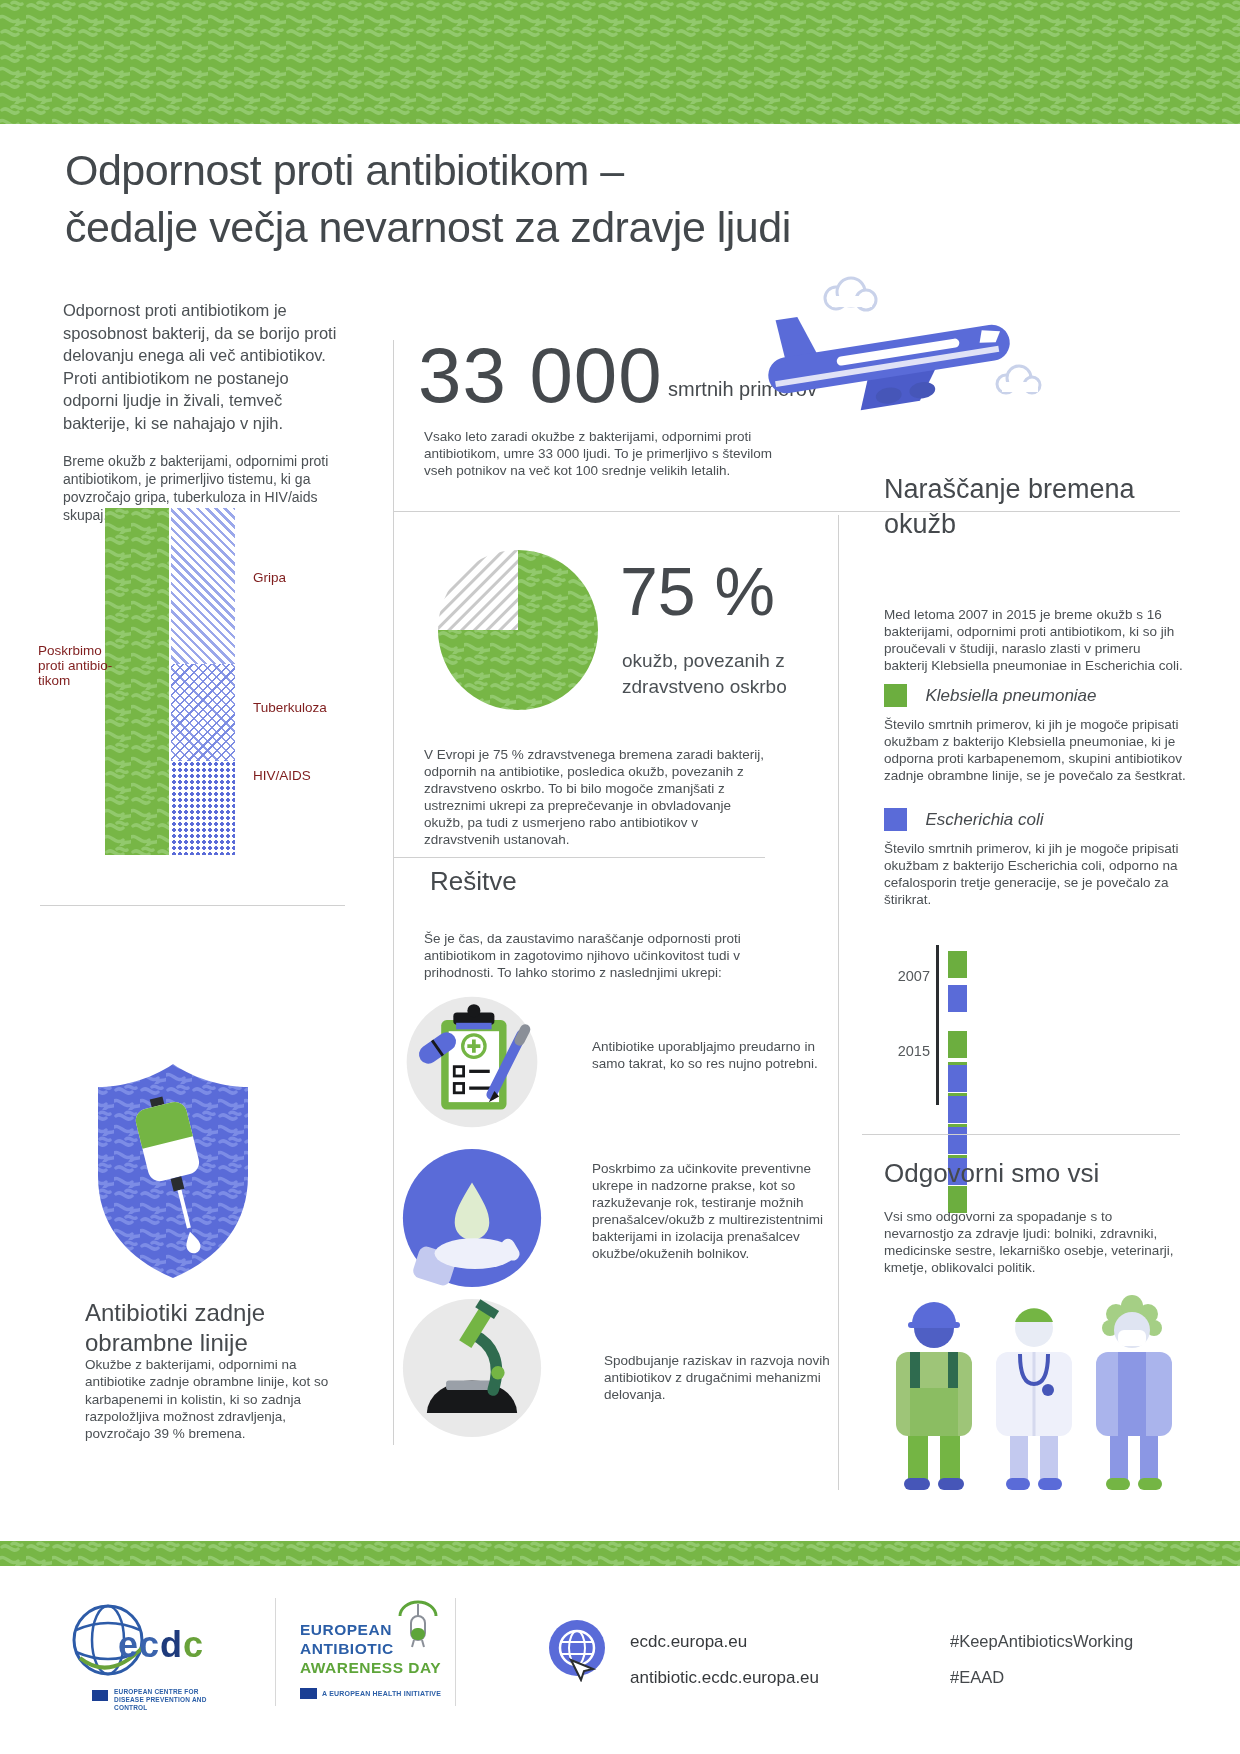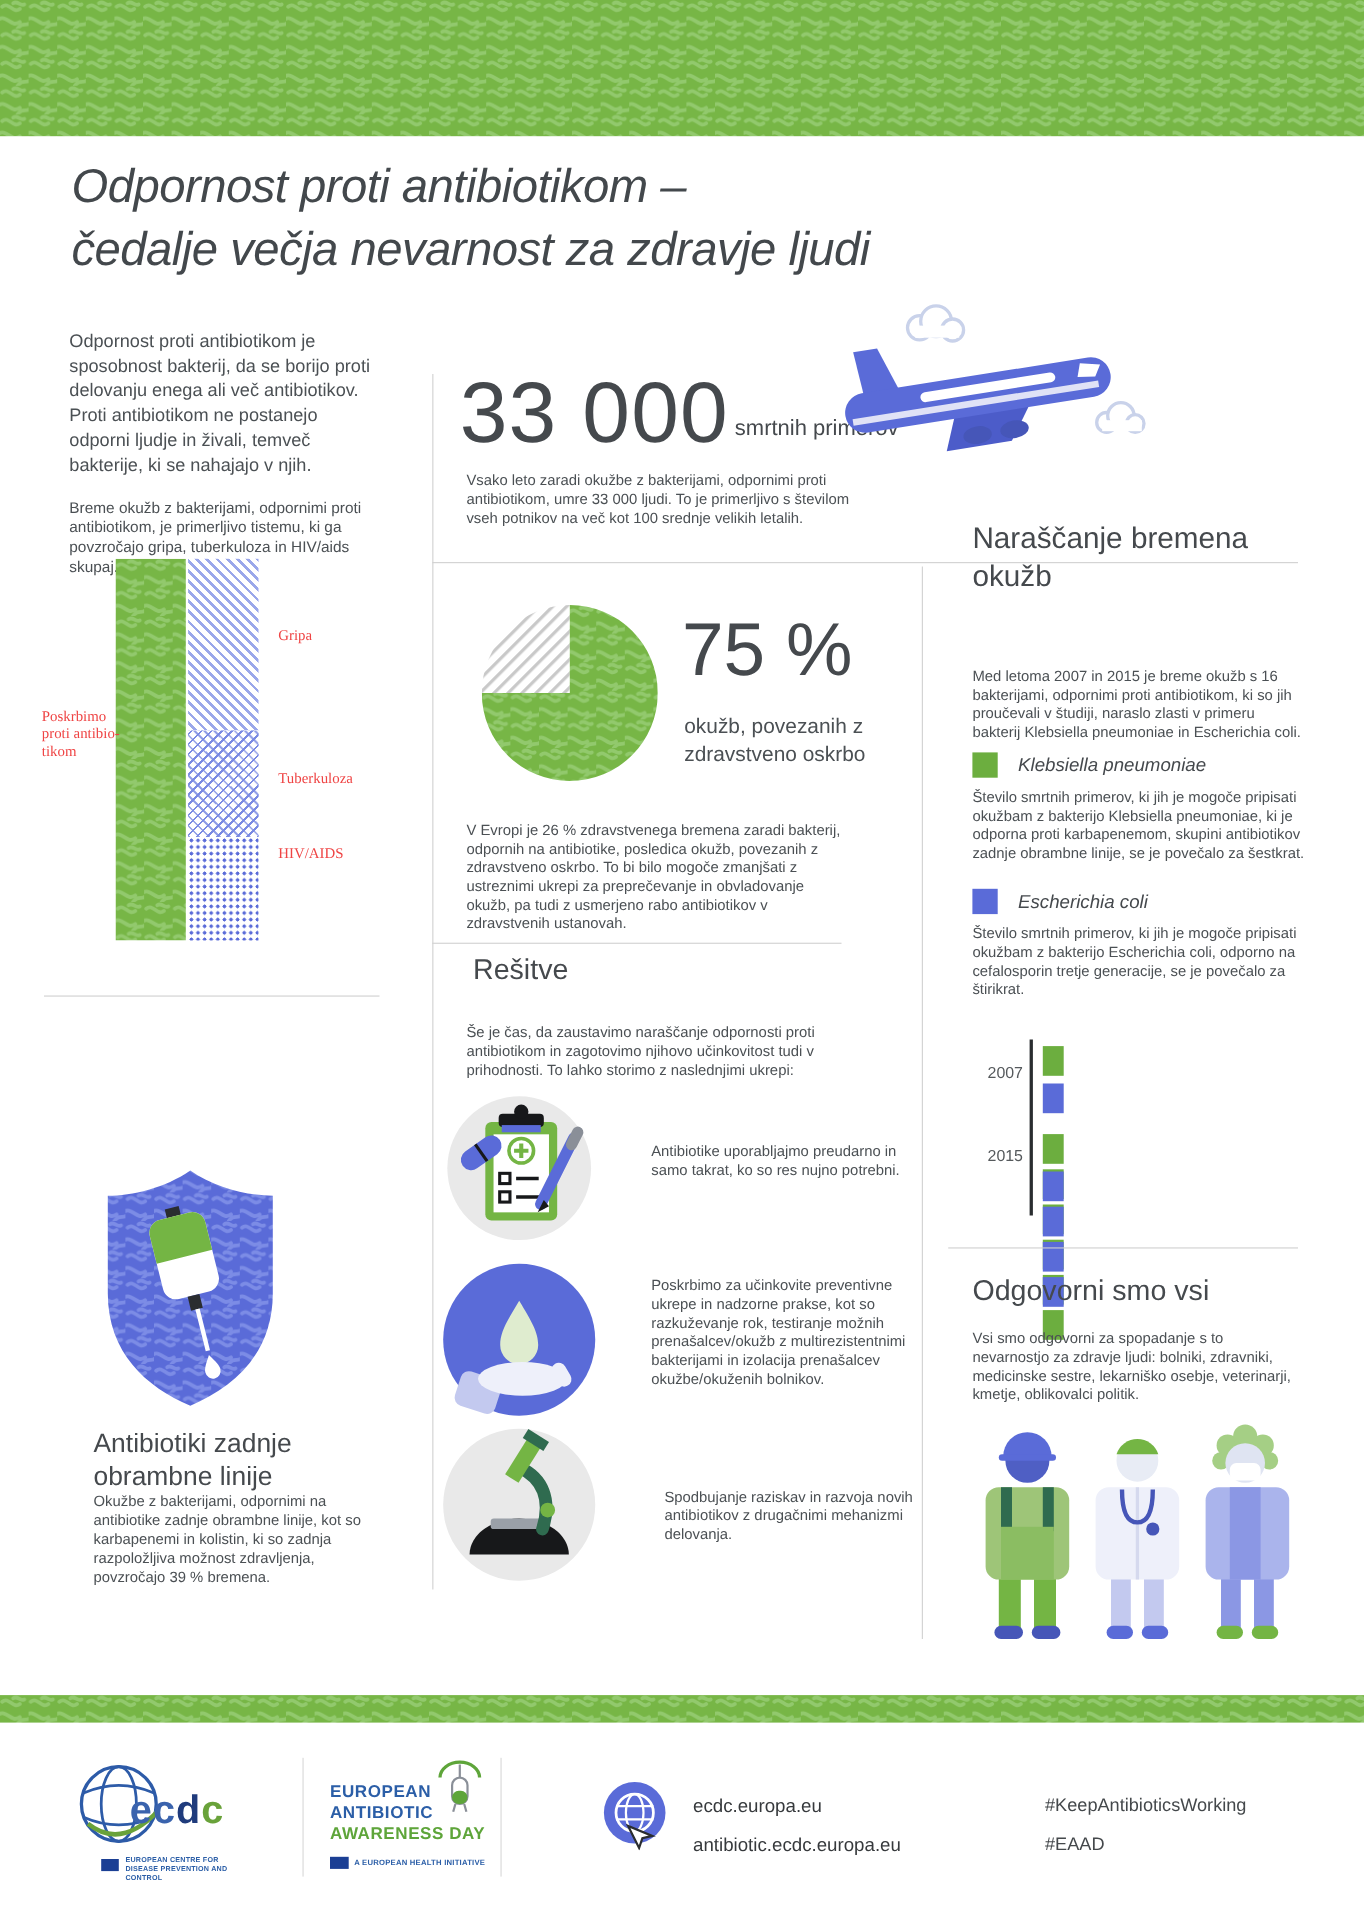--- a/index.html
+++ b/index.html
@@ -1,32 +1,32 @@
 <!DOCTYPE html>
 <html><head>
 <meta charset="utf-8">
 <style>
   html,body{margin:0;padding:0;background:#fff;}
   #poster{position:relative;width:1240px;height:1754px;background:#fff;overflow:hidden;
           font-family:"Liberation Sans","DejaVu Sans",sans-serif;color:#4b5054;}
   .abs{position:absolute;}
   .hline{background:#d0d0d0;height:1px;}
   .vline{background:#d0d0d0;width:1px;}
-  .title{font-size:43px;line-height:57px;letter-spacing:-0.5px;font-weight:300;color:#43484c;font-style:italic;}
+  .title{font-size:43px;line-height:57px;letter-spacing:-0.5px;font-weight:300;color:#43484c;}
   .lead{font-size:16.5px;line-height:22.5px;color:#4b5054;}
   .small{font-size:14px;line-height:18px;}
   .body-text{font-size:13.5px;line-height:17px;}
   .bignum{font-size:78px;font-weight:300;color:#45494d;letter-spacing:1px;}
   .bigpct{font-size:68px;font-weight:300;color:#45494d;}
   .unit{font-size:20px;color:#45494d;}
   .caption19{font-size:19px;line-height:26px;color:#4b5054;}
   .h-mid{font-size:26px;font-weight:400;color:#45494d;}
   .h-right{font-size:27px;line-height:35px;font-weight:400;color:#45494d;}
   .h-sub{font-size:24px;line-height:30px;font-weight:400;color:#45494d;}
-  .bar-label{font-size:13.5px;color:#ef4444;font-family:Liberation Serif, serif;}
+  .bar-label{font-size:13.5px;color:#7f1d1d;}
   .pre{white-space:pre-line;}
   .seg{position:relative;width:100%;}
   .seg-gripa{background:repeating-linear-gradient(45deg,#fff 0 4px,#9aa7ea 4px 6.5px);}
   .seg-tub{background:
      repeating-linear-gradient(45deg,rgba(122,138,226,.85) 0 1.6px,transparent 1.6px 6.5px),
      repeating-linear-gradient(-45deg,#7a8ae2 0 1.6px,#fff 1.6px 6.5px);}
   .seg-hiv{background:#fff;background-image:radial-gradient(#5a6bd8 1.6px,transparent 1.9px);background-size:6px 6px;}
   .sq{display:inline-block;width:19px;height:27px;margin-right:8px;}
   .sq.g{background:#6cae3f;}
   .sq.b{background:#5a6bd8;}
@@ -125,21 +125,21 @@
       <ellipse cx="168" cy="116" rx="13" ry="8" fill="#4656b8"></ellipse>
     </g>
   </svg>
 
   <svg class="abs" style="left:438px;top:550px;" width="160" height="160" viewBox="0 0 160 160">
     <path d="M80,80 L80,0 A80,80 0 0 0 0,80 Z" fill="url(#hatchGr)"></path>
     <path d="M80,80 L80,0 A80,80 0 1 1 0,80 Z" fill="url(#mazeG)"></path>
   </svg>
   <div class="abs bigpct" style="left:620px;top:552px;">75 %</div>
   <div class="abs caption19" style="left:622px;top:648px;width:200px;">okužb, povezanih z zdravstveno oskrbo</div>
-  <div class="abs body-text" style="left:424px;top:746px;width:348px;">V Evropi je 26 % zdravstvenega bremena zaradi bakterij, odpornih na antibiotike, posledica okužb, povezanih z zdravstveno oskrbo. To bi bilo mogoče zmanjšati z ustreznimi ukrepi za preprečevanje in obvladovanje okužb, pa tudi z usmerjeno rabo antibiotikov v zdravstvenih ustanovah.</div>
+  <div class="abs body-text" style="left:424px;top:746px;width:348px;">V Evropi je 75 % zdravstvenega bremena zaradi bakterij, odpornih na antibiotike, posledica okužb, povezanih z zdravstveno oskrbo. To bi bilo mogoče zmanjšati z ustreznimi ukrepi za preprečevanje in obvladovanje okužb, pa tudi z usmerjeno rabo antibiotikov v zdravstvenih ustanovah.</div>
 
   <div class="abs h-mid" style="left:430px;top:866px;">Rešitve</div>
   <div class="abs body-text" style="left:424px;top:930px;width:342px;">Še je čas, da zaustavimo naraščanje odpornosti proti antibiotikom in zagotovimo njihovo učinkovitost tudi v prihodnosti. To lahko storimo z naslednjimi ukrepi:</div>
 
   <svg class="abs" style="left:402px;top:992px;" width="140" height="140" viewBox="0 0 150 150">
     <circle cx="75" cy="75" r="70" fill="#e9e9e9"></circle>
     <rect x="42" y="30" width="70" height="96" rx="6" fill="#74b544"></rect>
     <rect x="50" y="42" width="54" height="76" fill="#ffffff"></rect>
     <g transform="rotate(-35 38 60)">
       <rect x="16" y="50" width="44" height="20" rx="10" fill="#5a6bd8"></rect>

